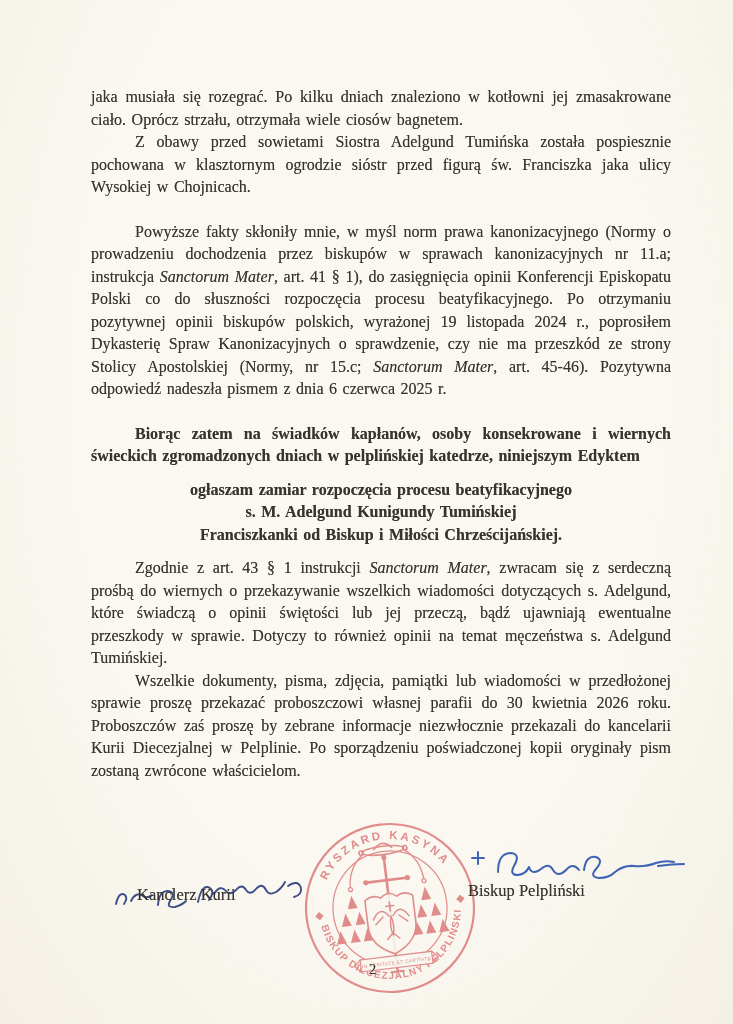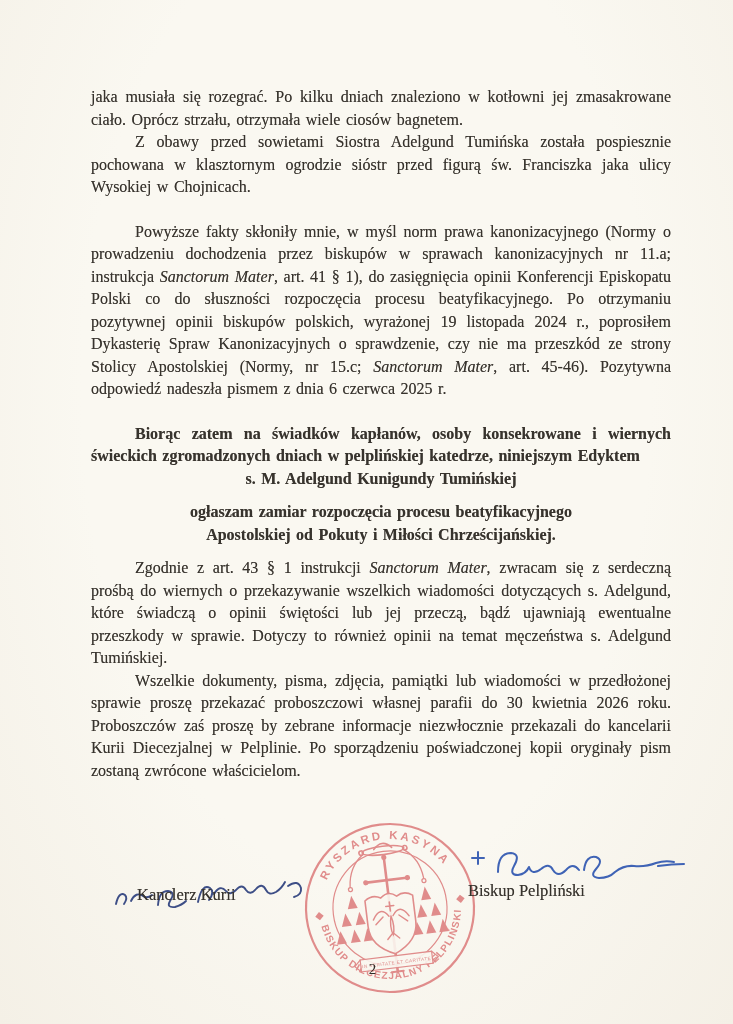--- a/index.html
+++ b/index.html
@@ -45,23 +45,23 @@
 <div class="page">
 
   <div class="body-text">
     <p>jaka musiała się rozegrać. Po kilku dniach znaleziono w kotłowni jej zmasakrowane ciało. Oprócz strzału, otrzymała wiele ciosów bagnetem.</p>
     <p class="ind">Z obawy przed sowietami Siostra Adelgund Tumińska została pospiesznie pochowana w klasztornym ogrodzie sióstr przed figurą św. Franciszka jaka ulicy Wysokiej w Chojnicach.</p>
 
     <p class="ind sp-lg"><span>Powyższe fakty skłoniły mnie, w myśl norm prawa kanonizacyjnego (Normy o prowadzeniu dochodzenia przez biskupów w sprawach kanonizacyjnych nr 11.a; instrukcja </span><i>Sanctorum Mater</i><span>, art. 41 § 1), do zasięgnięcia opinii Konferencji Episkopatu Polski co do słuszności rozpoczęcia procesu beatyfikacyjnego. Po otrzymaniu pozytywnej opinii biskupów polskich, wyrażonej 19 listopada 2024 r., poprosiłem Dykasterię Spraw Kanonizacyjnych o sprawdzenie, czy nie ma przeszkód ze strony Stolicy Apostolskiej (Normy, nr 15.c; </span><i>Sanctorum Mater</i><span>, art. 45-46). Pozytywna odpowiedź nadeszła pismem z dnia 6 czerwca 2025 r.</span></p>
 
     <p class="ind sp-lg bold">Biorąc zatem na świadków kapłanów, osoby konsekrowane i wiernych świeckich zgromadzonych dniach w pelplińskiej katedrze, niniejszym Edyktem</p>
 
+    <p class="center bold sp-md">ogłaszam zamiar rozpoczęcia procesu beatyfikacyjnego</p>
     <p class="center bold">s. M. Adelgund Kunigundy Tumińskiej</p>
-    <p class="center bold sp-md">ogłaszam zamiar rozpoczęcia procesu beatyfikacyjnego</p>
-    <p class="center bold">Apostolskiej od Pokuty i Miłości Chrześcijańskiej.</p>
+    <p class="center bold">Franciszkanki od Biskup i Miłości Chrześcijańskiej.</p>
 
     <p class="ind sp-md"><span>Zgodnie z art. 43 § 1 instrukcji </span><i>Sanctorum Mater</i><span>, zwracam się z serdeczną prośbą do wiernych o przekazywanie wszelkich wiadomości dotyczących s. Adelgund, które świadczą o opinii świętości lub jej przeczą, bądź ujawniają ewentualne przeszkody w sprawie. Dotyczy to również opinii na temat męczeństwa s. Adelgund Tumińskiej.</span></p>
 
     <p class="ind">Wszelkie dokumenty, pisma, zdjęcia, pamiątki lub wiadomości w przedłożonej sprawie proszę przekazać proboszczowi własnej parafii do 30 kwietnia 2026 roku. Proboszczów zaś proszę by zebrane informacje niezwłocznie przekazali do kancelarii Kurii Diecezjalnej w Pelplinie. Po sporządzeniu poświadczonej kopii oryginały pism zostaną zwrócone właścicielom.</p>
 
   </div>
 
   <svg class="seal-svg" width="176" height="176" viewBox="0 0 176 176">
     <g stroke="#dd7e7e" fill="none" stroke-width="2.2">
       <circle cx="88" cy="88" r="84"></circle>

